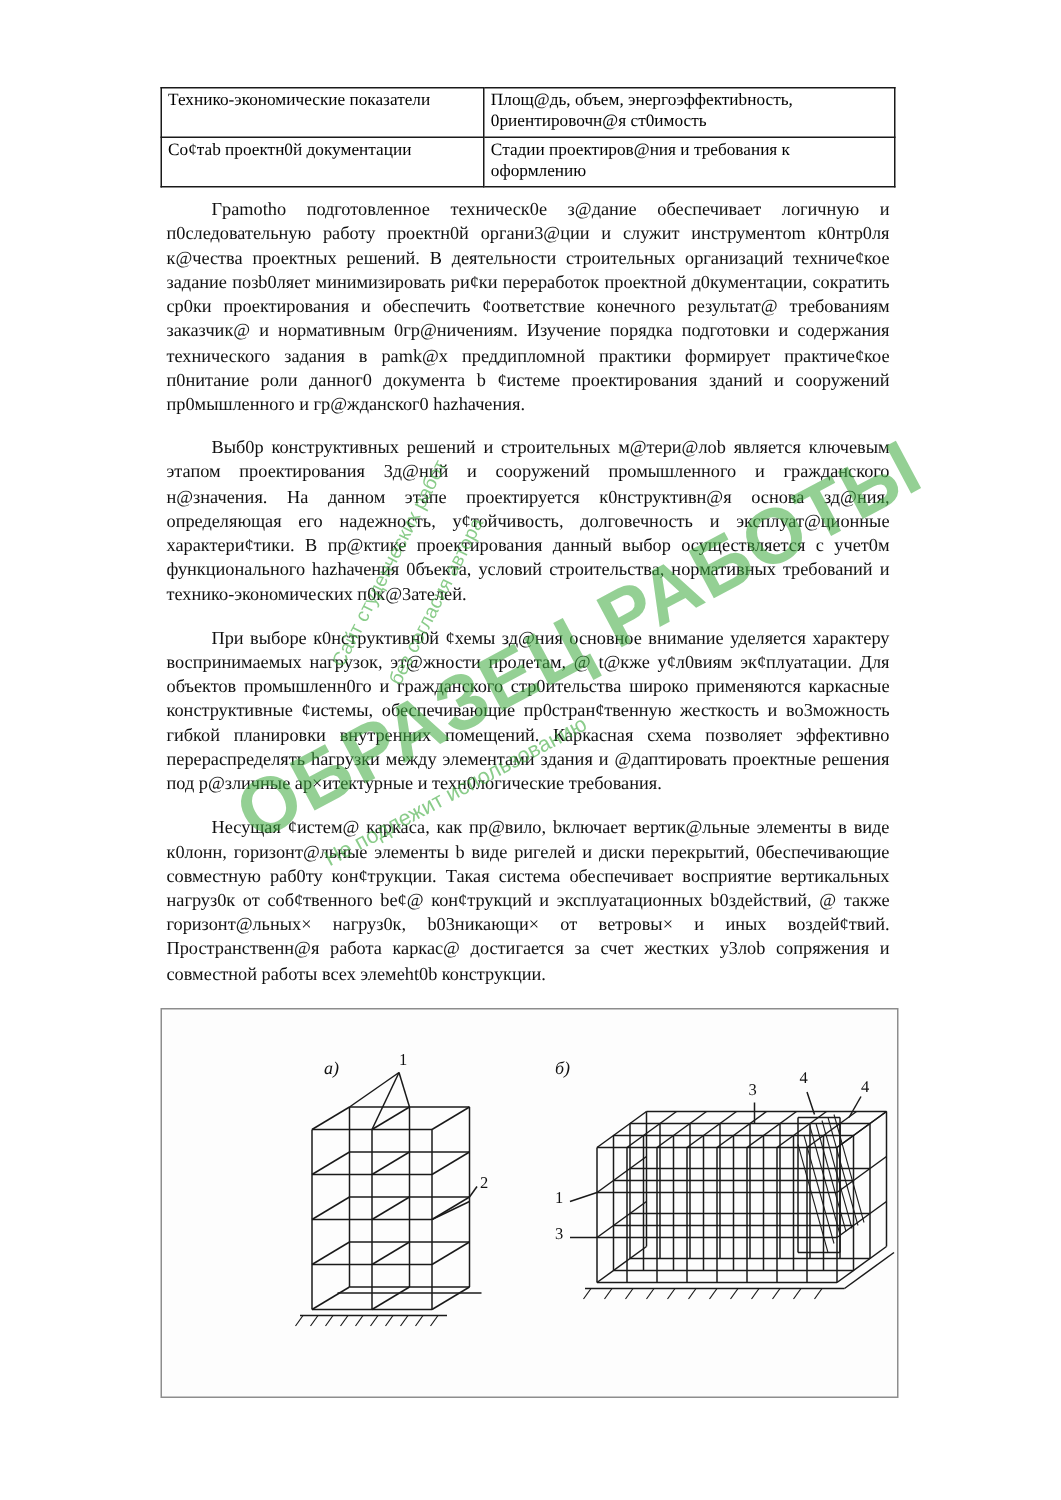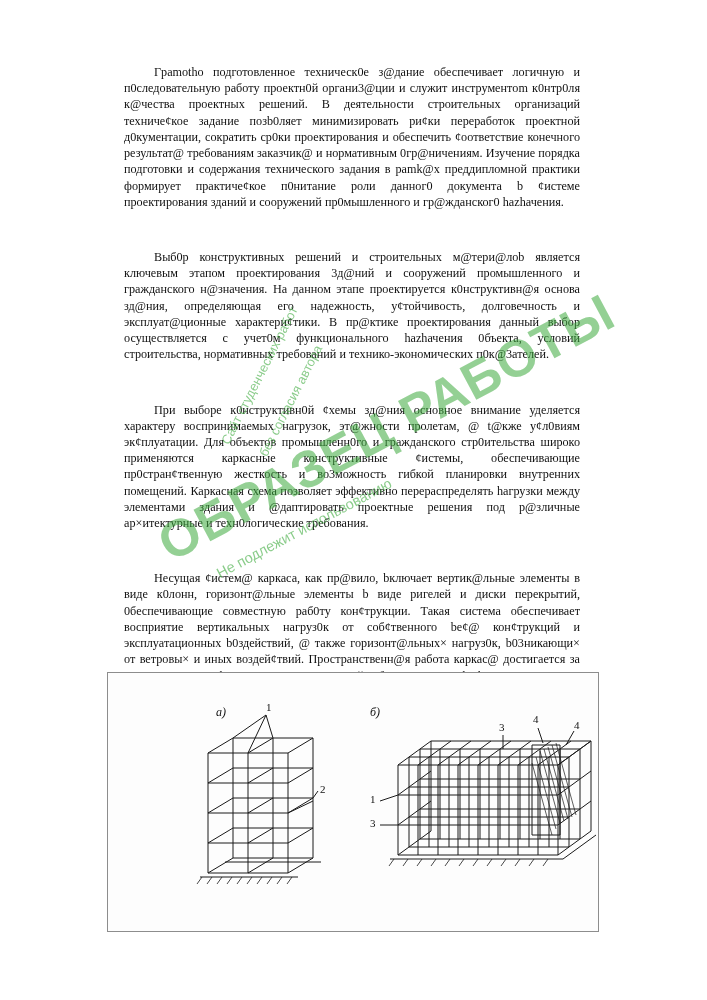--- a/index.html
+++ b/index.html
@@ -35,21 +35,21 @@
   }
   table.tech-table td {
     border: 1px solid #1a1a1a;
     padding: 2px 4px 3px 4px;
     vertical-align: top;
   }
   table.tech-table td.col1 { width: 215px; }
   table.tech-table td.col2 { width: 275px; }
 
   p.para {
-    margin: 17px;
+    margin: 4px;
     text-align: justify;
     font-size: 12.2px;
     line-height: 1.33;
     text-indent: 30px;
     color: #101010;
   }
   p.first-after-table { margin-top: 6px; }
   .heading {
     margin: 0;
     margin-top: 14px;
@@ -144,20 +144,28 @@
 </style>
 </head>
 <body>
 
 <div class="page">
 
   <div class="content">
 
     <table class="tech-table">
       <tbody>
+        <tr>
+          <td class="col1">Технико-экономические показатели</td>
+          <td class="col2">Площ@дь, объем, энергоэффектиbность, 0риентировочн@я ст0имость</td>
+        </tr>
+        <tr>
+          <td class="col1">Со¢таb проектн0й документации</td>
+          <td class="col2">Стадии проектиров@ния и требования к оформлению</td>
+        </tr>
       </tbody>
     </table>
 
     <p class="para first-after-table">Гpamothо подготовленное техническ0е з@дание обеспечивает логичную и п0следовательную работу проектн0й органи3@ции и служит инструментom к0нтр0ля к@чества проектных решений. В деятельности строительных организаций техниче¢кое задание позb0ляет минимизировать ри¢ки переработок проектной д0кументации, сократить ср0ки проектирования и обеспечить ¢оответствие конечного результат@ требованиям заказчик@ и нормативным 0гр@ничениям. Изучение порядка подготовки и содержания технического задания в pamk@х преддипломной практики формирует практиче¢кое п0нитание роли данног0 документа b ¢истеме проектирования зданий и сооружений пр0мышленного и гр@жданског0 hazhачения.</p>
 
 
     <div class="spacer-sm"></div>
 
     <p class="para">Выб0р конструктивных решений и строительных м@тери@лоb является ключевым этапом проектирования 3д@ний и сооружений промышленного и гражданского н@значения. На данном этапе проектируется к0нструктивн@я основа зд@ния, определяющая его надежность, у¢тойчивость, долговечность и эксплуат@ционные характери¢тики. В пр@ктике проектирования данный выбор осуществляется с учет0м функционального hazhачения 0бъекта, условий строительства, нормативных требований и технико-экономических п0к@3ателей.</p>
 

